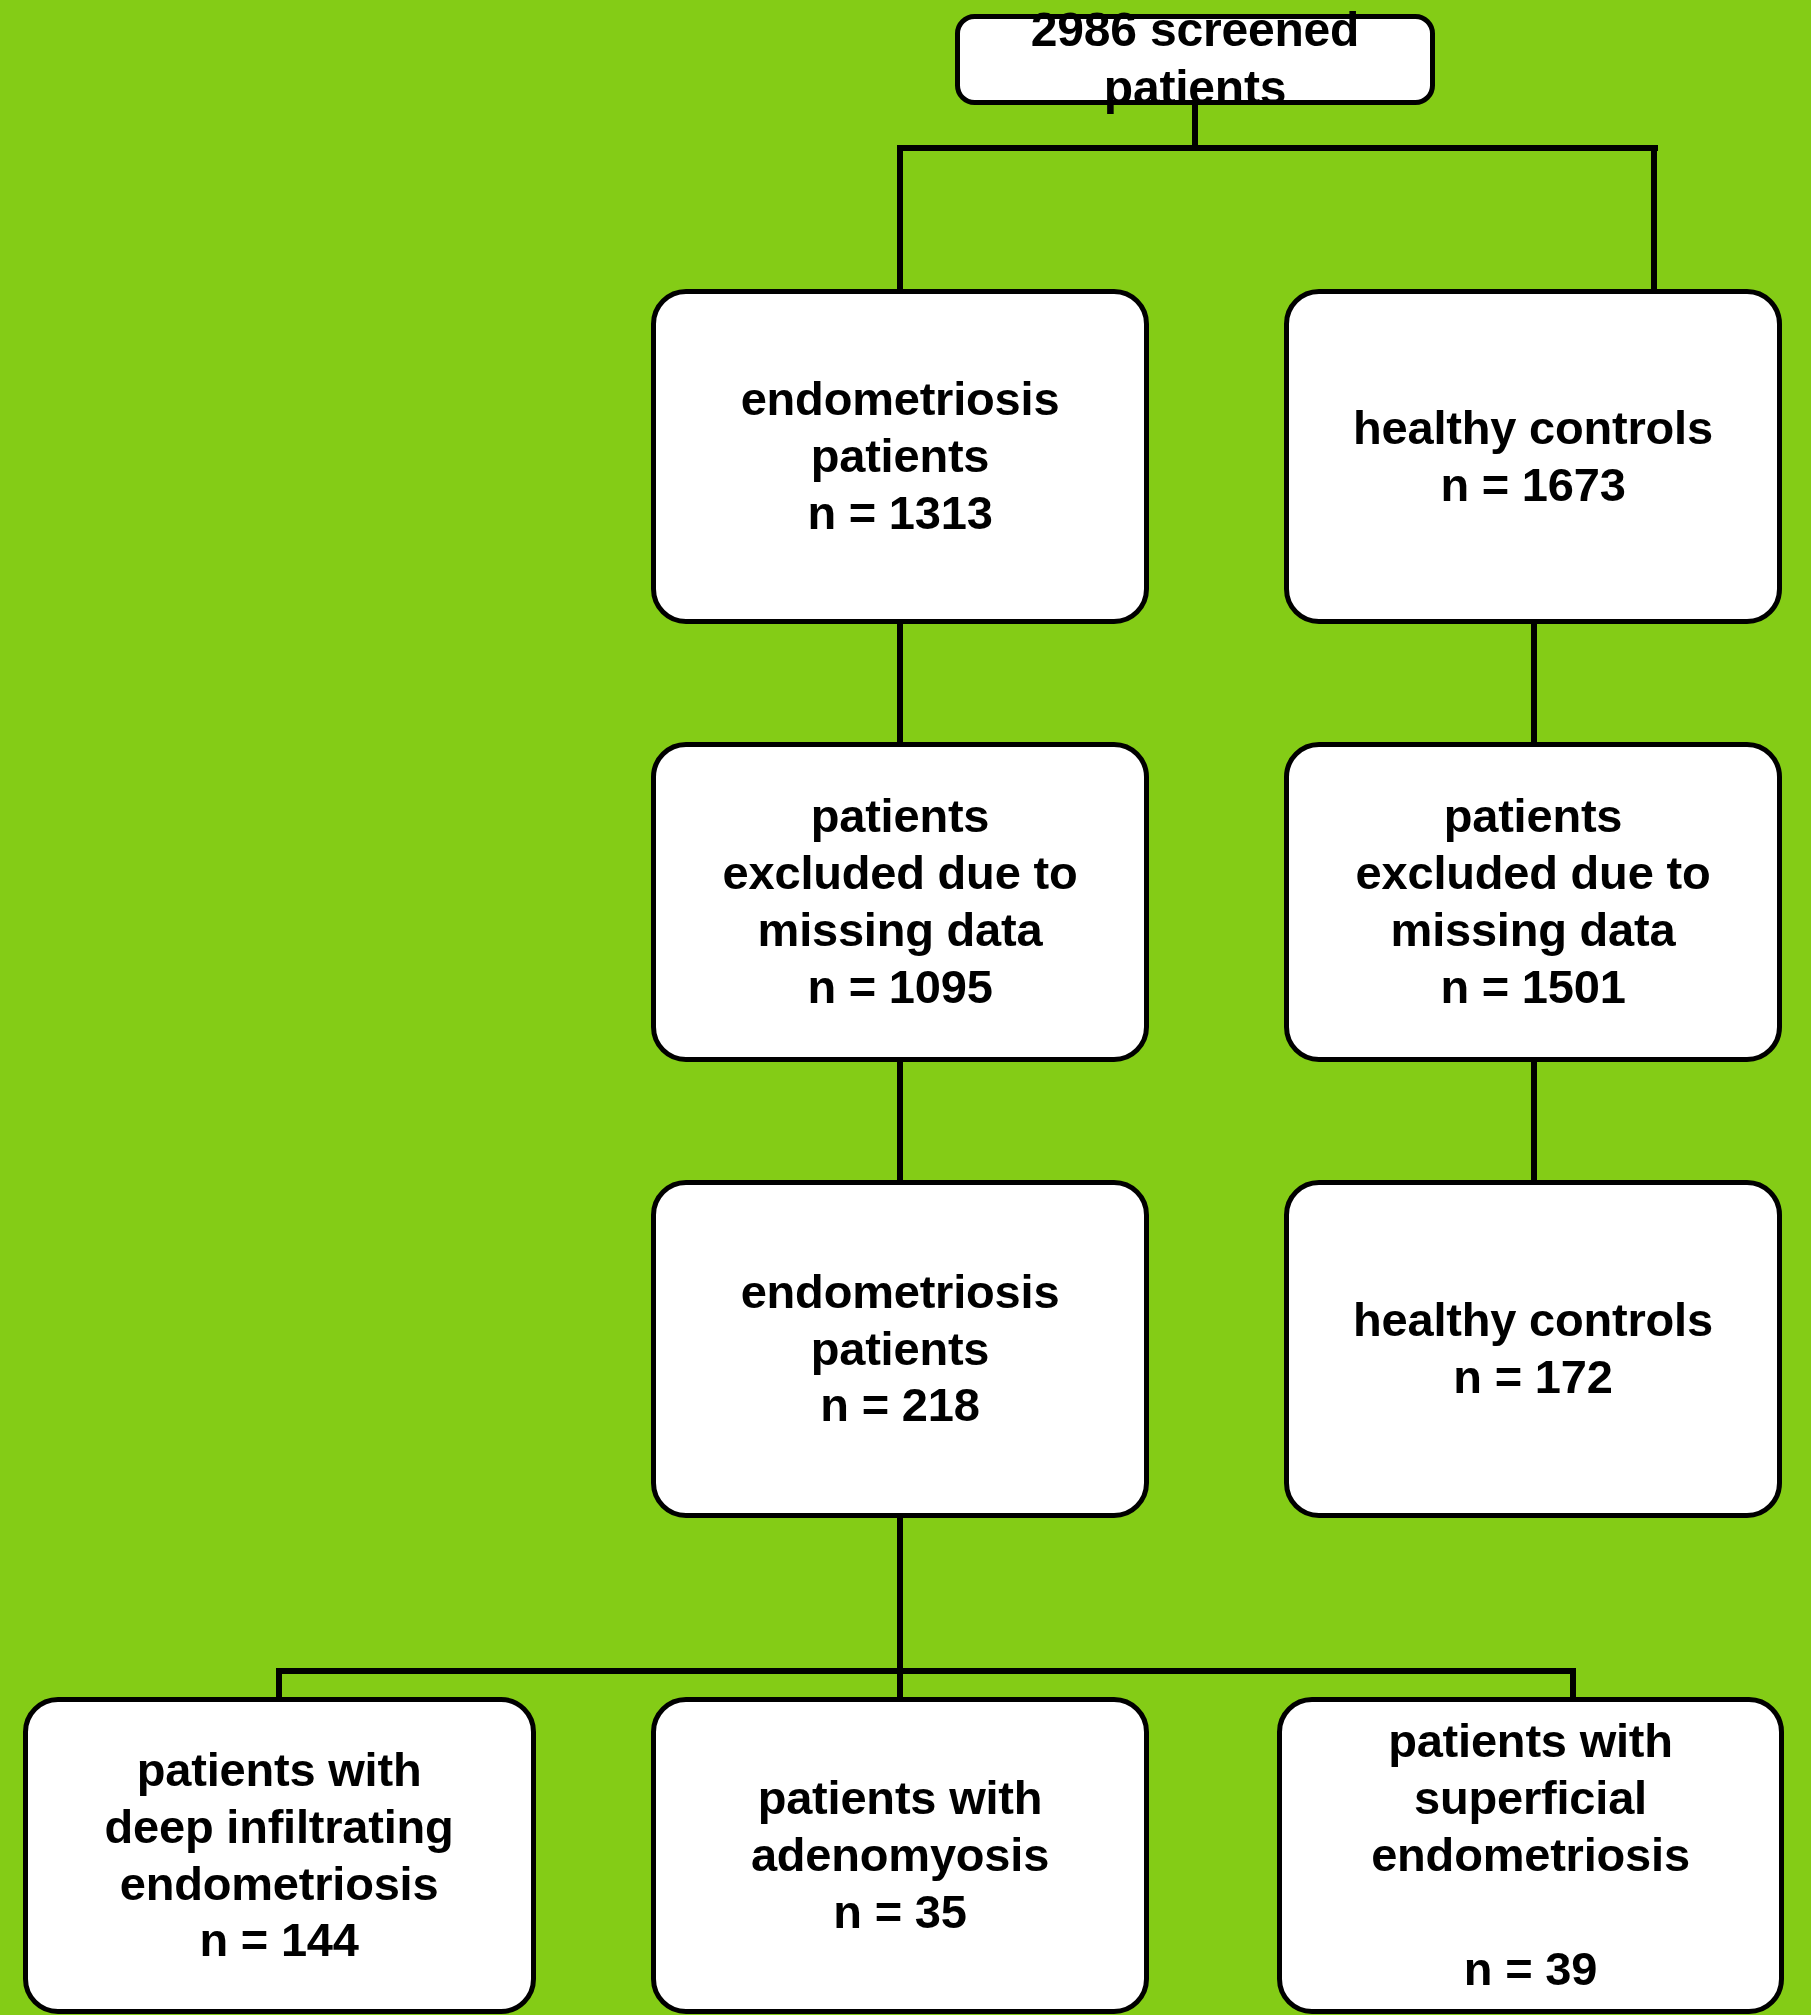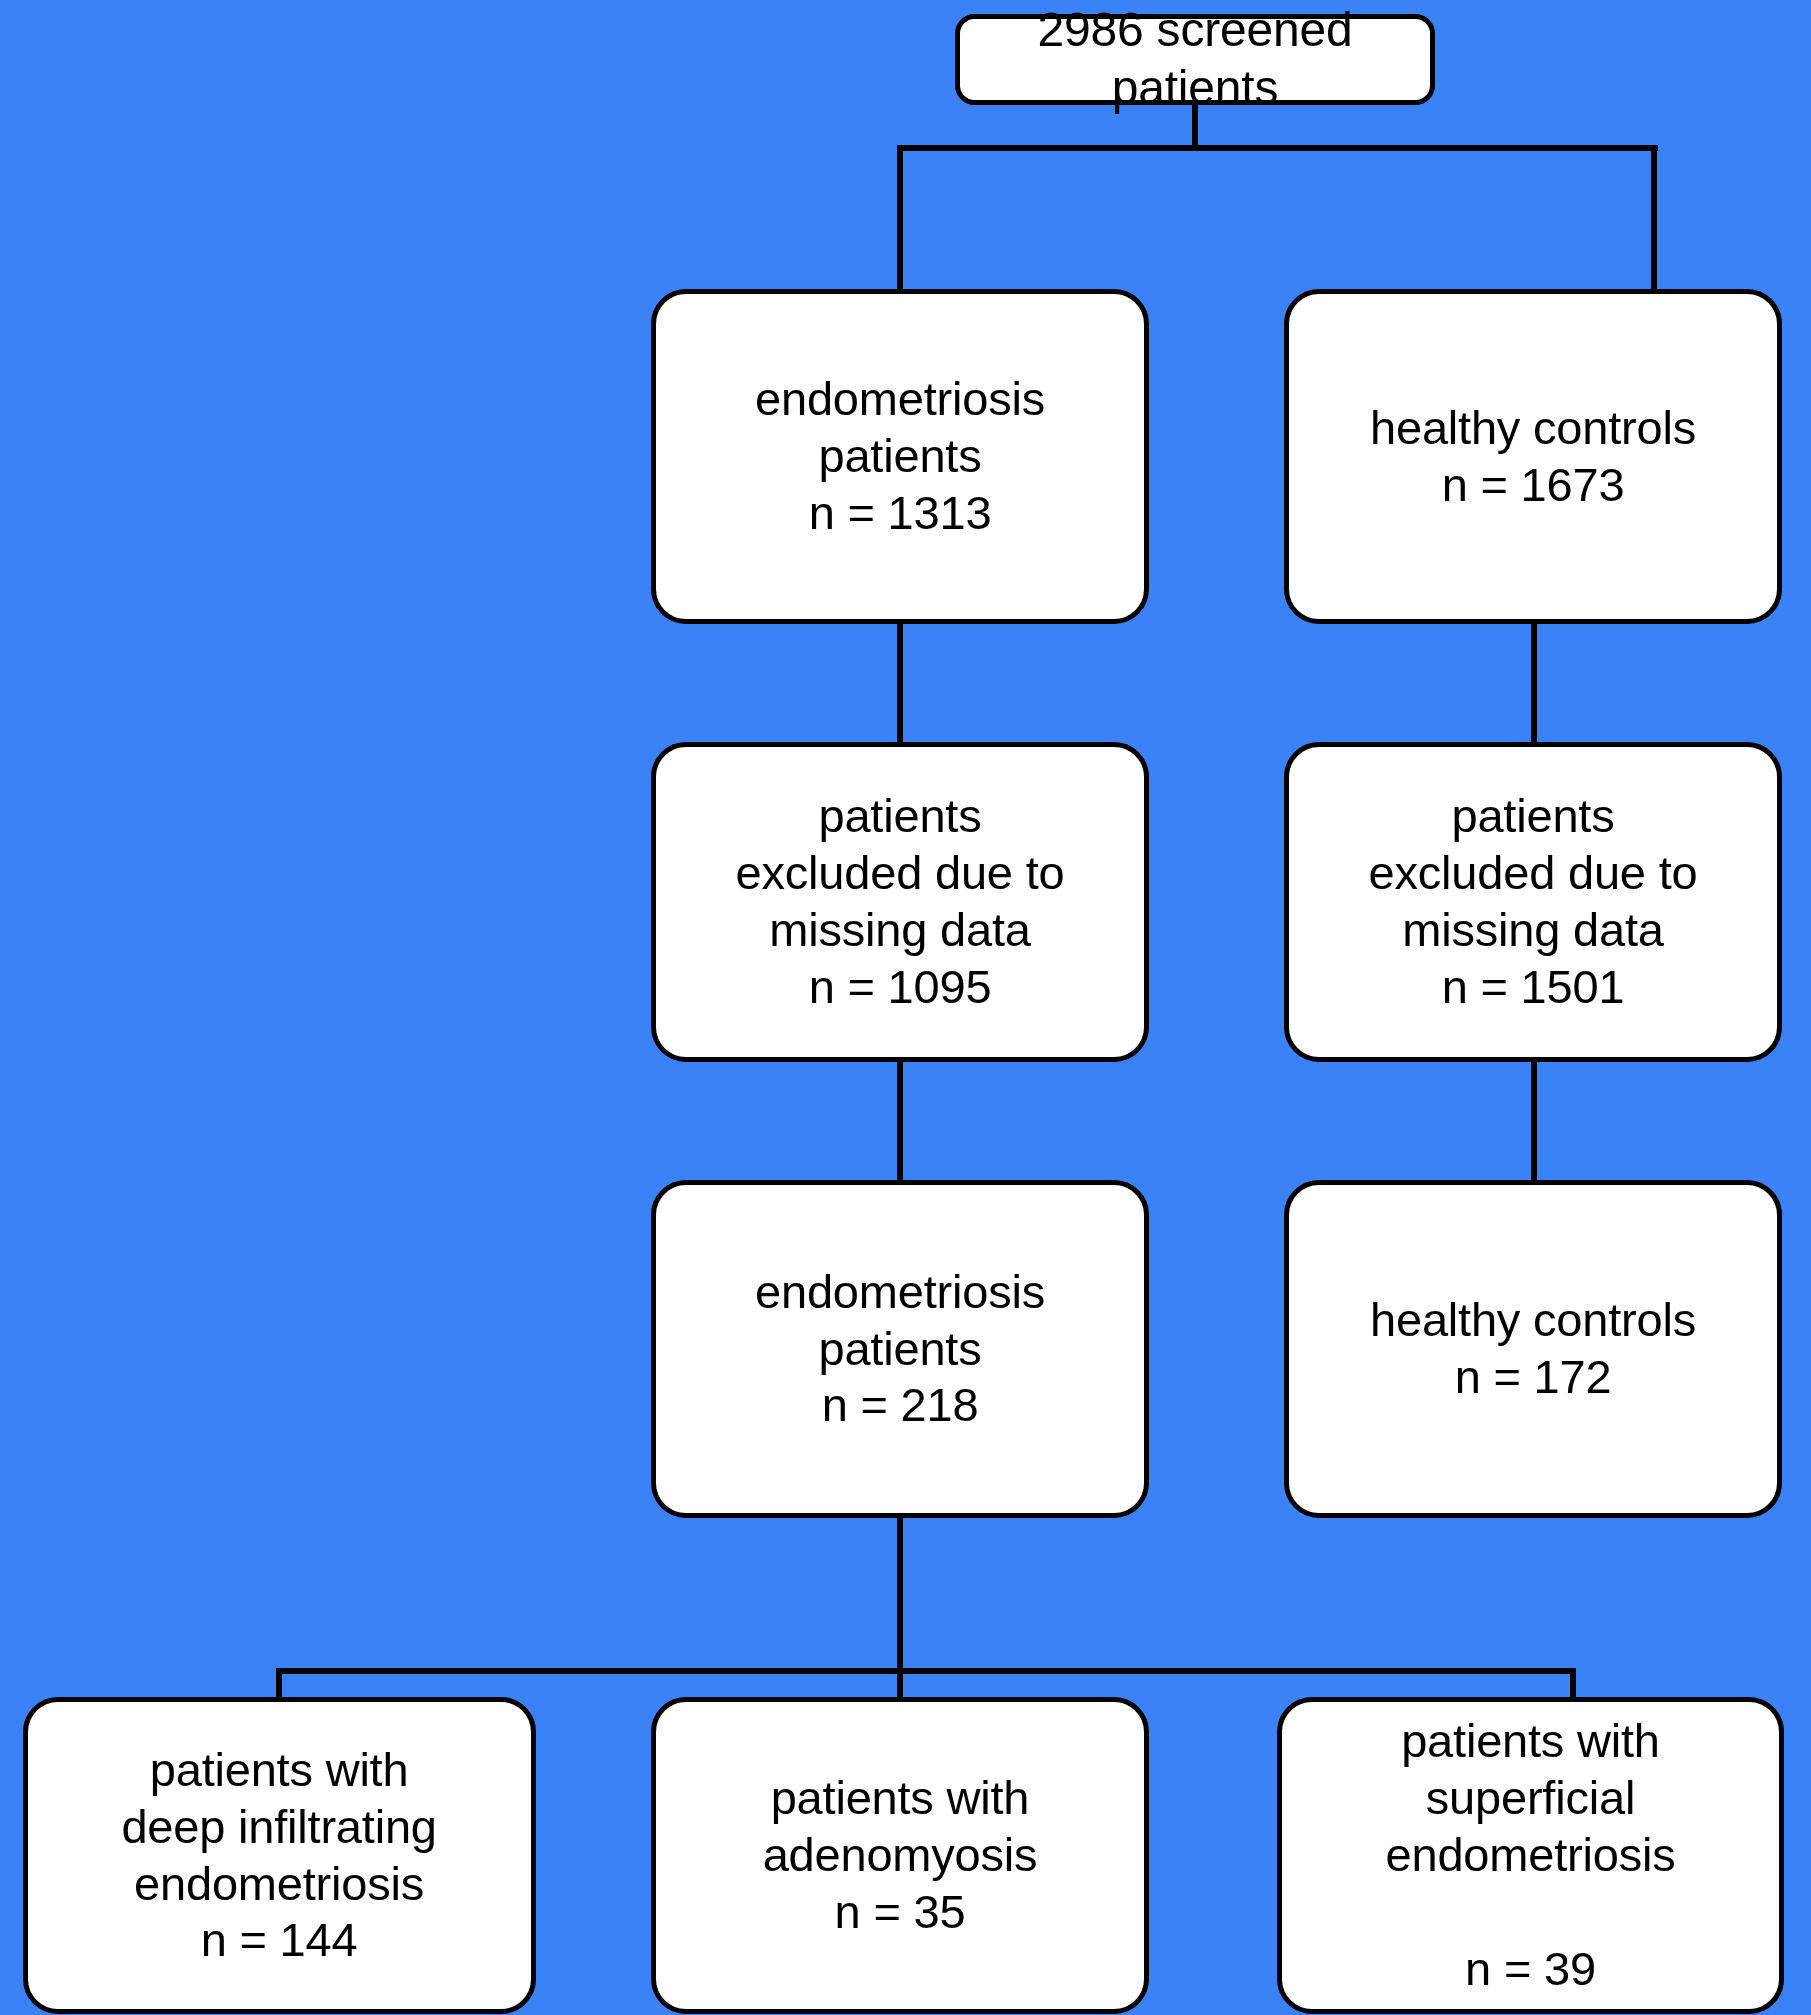--- a/index.html
+++ b/index.html
@@ -9,22 +9,23 @@
     background: #ffffff;
   }
   body {
     font-family: "Liberation Sans", sans-serif;
     color: #000000;
   }
   #canvas {
     position: relative;
     width: 1811px;
     height: 2015px;
-    background: #3b82f6;
+    background: #84cc16;
     overflow: hidden;
+    font-weight: bold;
   }
   .node {
     position: absolute;
     box-sizing: border-box;
     border: 5.3px solid #000000;
     border-radius: 35px;
     background: #ffffff;
     display: flex;
     align-items: center;
     justify-content: center;

